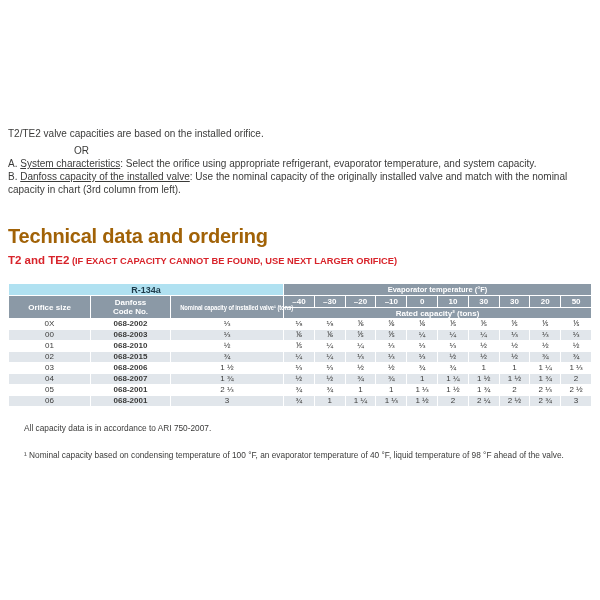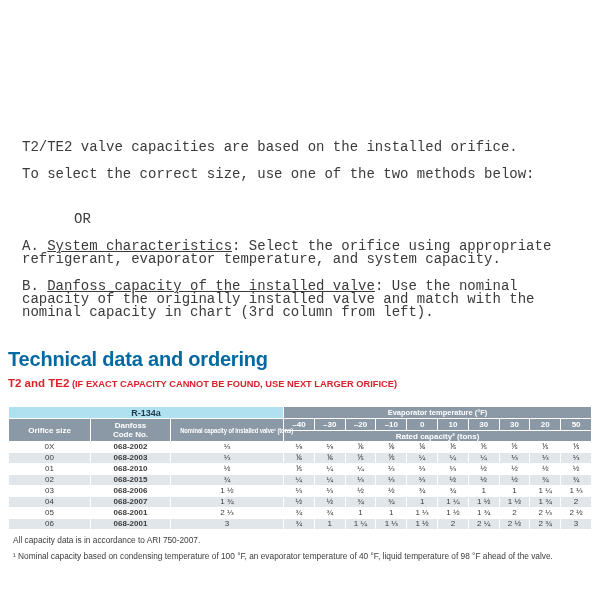--- a/index.html
+++ b/index.html
@@ -15,27 +15,27 @@
     width:600px;height:600px;background:#ffffff;
     font-family:"Liberation Sans",sans-serif;color:var(--ink);
   }
   .page{position:relative;width:600px;height:600px;overflow:hidden;background:#fff;}
   .content{padding:127px 8px 0 8px;}
 
   .select-title{
     color:var(--red);font-weight:bold;font-size:13px;line-height:14px;
     margin:0 0 8px 14px;
   }
-  .para{font-size:14px;line-height:13px;margin:14px;font-family:Liberation Mono, monospace;}
+  .para{font-size:10px;line-height:13px;margin:0;}
   .spacer-s{height:4px;}
   .or-line{margin-left:66px;}
   .ul{text-decoration:underline;}
 
   .h1{
-    font-size:20px;font-weight:bold;color:#0369a1;
+    font-size:20px;font-weight:bold;color:#a16207;
     margin:29px 0 7px 0;letter-spacing:-0.2px;line-height:22px;
   }
   .table-subtitle{margin:0 0 16px 0;color:var(--red);font-weight:bold;font-size:11.5px;line-height:12px;}
   .table-subtitle .note{font-size:9.3px;}
 
   table.cap{
     width:584px;border-collapse:collapse;table-layout:fixed;
   }
   table.cap th,table.cap td{
     border:1px solid #ffffff;text-align:center;vertical-align:middle;padding:0;
@@ -51,31 +51,30 @@
   .hdr-row3 th{height:11px;font-size:8px;}
   .pre-line{white-space:pre-line;}
   .squeeze{display:inline-block;transform:scaleX(0.86);transform-origin:center;white-space:nowrap;font-size:6.8px;letter-spacing:-0.1px;}
   table.cap td{
     height:11px;font-size:8px;color:var(--ink);line-height:10px;background:#ffffff;
   }
   table.cap tr.stripe td{background:var(--stripe);}
   table.cap td.bold{font-weight:bold;}
 
   .footnotes{margin-top:5px;font-size:8.3px;line-height:11px;}
-  .footnotes div{margin:5px;}
+  .footnotes div{margin:16px;}
 </style>
 </head>
 <body>
 
 <div class="page">
   <div class="content">
 
 
     <p class="para">T2/TE2 valve capacities are based on the installed orifice.</p>
-    <p class="para">To select the correct size, use one of the two methods below:</p>
     <div class="spacer-s"></div>
     <p class="para or-line">OR</p>
     <p class="para"><span>A. </span><span class="ul">System characteristics</span><span>: Select the orifice using appropriate refrigerant, evaporator temperature, and system capacity.</span></p>
     <p class="para"><span>B. </span><span class="ul">Danfoss capacity of the installed valve</span><span>: Use the nominal capacity of the originally installed valve and match with the nominal capacity in chart (3rd column from left).</span></p>
 
     <h1 class="h1">Technical data and ordering</h1>
 
     <p class="table-subtitle"><span>T2 and TE2</span><span class="note"> (IF EXACT CAPACITY CANNOT BE FOUND, USE NEXT LARGER ORIFICE)</span></p>
 
     <table class="cap">

